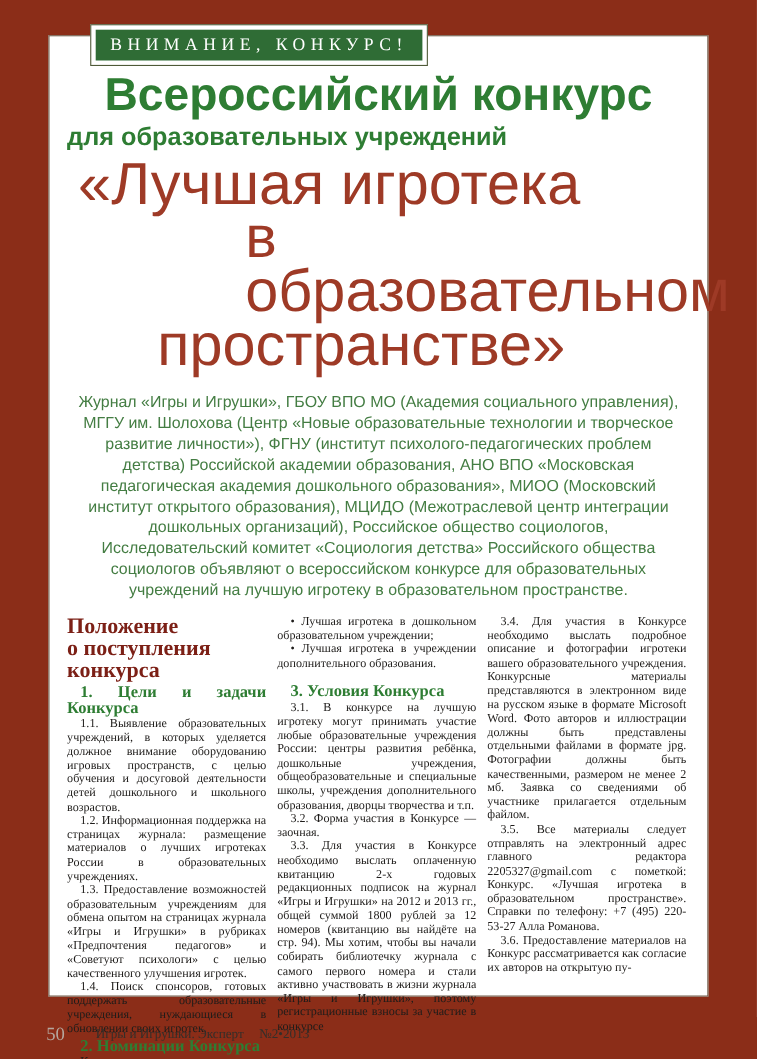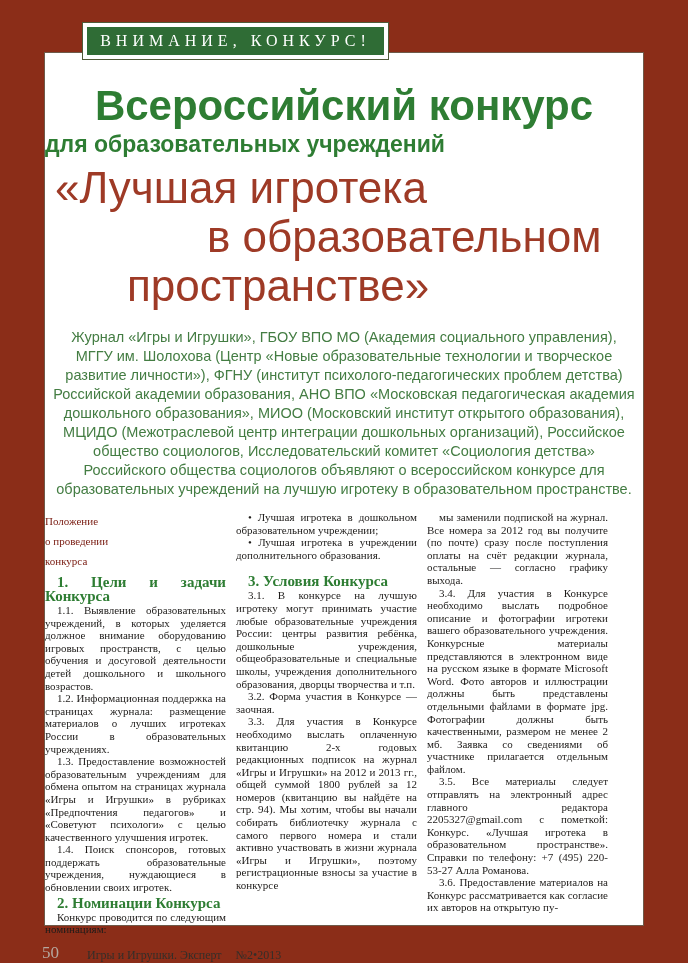--- a/index.html
+++ b/index.html
@@ -1,53 +1,53 @@
 <!DOCTYPE html>
 <html lang="ru"><head>
 <meta charset="utf-8">
 <style>
   html,body{margin:0;padding:0;}
   body{width:688px;height:963px;overflow:hidden;background:#8b2d18;}
   .page{position:relative;width:688px;height:963px;background:#8b2d18;font-family:"Liberation Serif",serif;}
 
-  .sheet{position:absolute;left:44px;top:52px;width:600px;height:874px;background:#ffffff;
-         border:1px solid #6e5a49;box-sizing:border-box;padding:0 0;}
+  .sheet{position:absolute;left:44px;top:32px;width:600px;height:874px;background:#ffffff;
+         border:1px solid #6e5a49;box-sizing:border-box;padding:0 16px;}
 
   
   .banner{position:absolute;left:82px;top:22px;width:307px;height:38px;background:#ffffff;
           border:1px solid #4f5a38;box-sizing:border-box;padding:4px;}
   .banner-inner{width:100%;height:100%;background:#2f6c35;display:flex;align-items:center;justify-content:center;}
   .banner-inner span{color:#ffffff;font-family:"Liberation Serif",serif;font-size:16px;letter-spacing:5px;white-space:nowrap;}
 
   
   .title-green{margin:30px 0 0 0;text-align:center;font-family:"Liberation Sans",sans-serif;
                font-weight:bold;font-size:42px;line-height:46px;color:#2e7d33;}
   .subtitle-green{text-align:left;font-family:"Liberation Sans",sans-serif;font-weight:bold;
                   font-size:23px;line-height:26px;color:#2e7d33;margin-top:2px;}
-  .contest-title{font-family:"Liberation Sans",sans-serif;font-size:44px;line-height:49px;
+  .contest-title{font-family:"Liberation Sans",sans-serif;font-size:54px;line-height:49px;
                  color:#9e3a26;margin-top:6px;}
   .ct-l1{margin-left:10px;}
   .ct-l2{margin-left:162px;}
   .ct-l3{margin-left:82px;}
 
   
   .intro{margin:18px 8px 0 8px;text-align:center;font-family:"Liberation Sans",sans-serif;
          font-size:14.5px;line-height:19px;color:#447d43;}
 
   
   .columns{display:flex;gap:10px;margin-top:12px;}
   .col{width:181px;overflow:hidden;font-size:11px;line-height:12.6px;color:#1e1c1a;
        text-align:justify;word-wrap:break-word;}
   .col p{margin:0;text-indent:12px;}
-  .col-heading{font-weight:normal;font-size:11px;line-height:20px;color:#7c2016;margin-bottom:4px;}
+  .col-heading{font-weight:bold;font-size:20px;line-height:20px;color:#7c2016;margin-bottom:4px;}
   .subhead{font-weight:bold;color:#2e7d33;text-indent:12px;margin:2px 0 1px 0;font-size:15px;line-height:14px;}
   .gap-above{margin-top:13px;}
 
   
-  .footer{position:absolute;left:0;top:917px;width:688px;height:46px;display:flex;align-items:flex-end;
+  .footer{position:absolute;left:0;top:917px;width:688px;height:46px;display:flex;align-items:center;
           padding-left:42px;box-sizing:border-box;}
   .footer .pnum{color:#b5a79e;font-size:17px;margin-right:28px;}
   .footer .mag{color:#342e29;font-size:12px;margin-right:14px;}
   .footer .issue{color:#342e29;font-size:12px;}
 </style>
 </head>
 <body>
 
 <div class="page">
 
@@ -62,21 +62,21 @@
       <div class="ct-l3">пространстве»</div>
     </div>
 
     <p class="intro">Журнал «Игры и Игрушки», ГБОУ ВПО МО (Академия социального управления), МГГУ им. Шолохова (Центр «Новые образовательные технологии и творческое развитие личности»), ФГНУ (институт психолого-педагогических проблем детства) Российской академии образования, АНО ВПО «Московская педагогическая академия дошкольного образования», МИОО (Московский институт открытого образования), МЦИДО (Межотраслевой центр интеграции дошкольных организаций), Российское общество социологов, Исследовательский комитет «Социология детства» Российского общества социологов объявляют о всероссийском конкурсе для образовательных учреждений на лучшую игротеку в образовательном пространстве.</p>
 
     <div class="columns">
 
       <div class="col">
         <div class="col-heading">
           <div>Положение</div>
-          <div>о проведении</div>
+          <div>о поступления</div>
           <div>конкурса</div>
         </div>
         <div class="subhead">1. Цели и задачи Конкурса</div>
         <p>1.1. Выявление образовательных учреждений, в которых уделяется должное внимание оборудованию игровых пространств, с целью обучения и досуговой деятельности детей дошкольного и школьного возрастов.</p>
         <p>1.2. Информационная поддержка на страницах журнала: размещение материалов о лучших игротеках России в образовательных учреждениях.</p>
         <p>1.3. Предоставление возможностей образовательным учреждениям для обмена опытом на страницах журнала «Игры и Игрушки» в рубриках «Предпочтения педагогов» и «Советуют психологи» с целью качественного улучшения игротек.</p>
         <p>1.4. Поиск спонсоров, готовых поддержать образовательные учреждения, нуждающиеся в обновлении своих игротек.</p>
         <div class="subhead">2. Номинации Конкурса</div>
         <p>Конкурс проводится по следующим номинациям:</p>
       </div>
@@ -84,21 +84,20 @@
       <div class="col">
         <p>• Лучшая игротека в дошкольном образовательном учреждении;</p>
         <p>• Лучшая игротека в учреждении дополнительного образования.</p>
         <div class="subhead gap-above">3. Условия Конкурса</div>
         <p>3.1. В конкурсе на лучшую игротеку могут принимать участие любые образовательные учреждения России: центры развития ребёнка, дошкольные учреждения, общеобразовательные и специальные школы, учреждения дополнительного образования, дворцы творчества и т.п.</p>
         <p>3.2. Форма участия в Конкурсе — заочная.</p>
         <p>3.3. Для участия в Конкурсе необходимо выслать оплаченную квитанцию 2-х годовых редакционных подписок на журнал «Игры и Игрушки» на 2012 и 2013 гг., общей суммой 1800 рублей за 12 номеров (квитанцию вы найдёте на стр. 94). Мы хотим, чтобы вы начали собирать библиотечку журнала с самого первого номера и стали активно участвовать в жизни журнала «Игры и Игрушки», поэтому регистрационные взносы за участие в конкурсе</p>
       </div>
 
       <div class="col">
-        <p>мы заменили подпиской на журнал. Все номера за 2012 год вы получите (по почте) сразу после поступления оплаты на счёт редакции журнала, остальные — согласно графику выхода.</p>
         <p>3.4. Для участия в Конкурсе необходимо выслать подробное описание и фотографии игротеки вашего образовательного учреждения. Конкурсные материалы представляются в электронном виде на русском языке в формате Microsoft Word. Фото авторов и иллюстрации должны быть представлены отдельными файлами в формате jpg. Фотографии должны быть качественными, размером не менее 2 мб. Заявка со сведениями об участнике прилагается отдельным файлом.</p>
         <p>3.5. Все материалы следует отправлять на электронный адрес главного редактора 2205327@gmail.com с пометкой: Конкурс. «Лучшая игротека в образовательном пространстве». Справки по телефону: +7 (495) 220-53-27 Алла Романова.</p>
         <p>3.6. Предоставление материалов на Конкурс рассматривается как согласие их авторов на открытую пу-</p>
       </div>
 
     </div>
   </div>
 
   <div class="banner">
     <div class="banner-inner">

